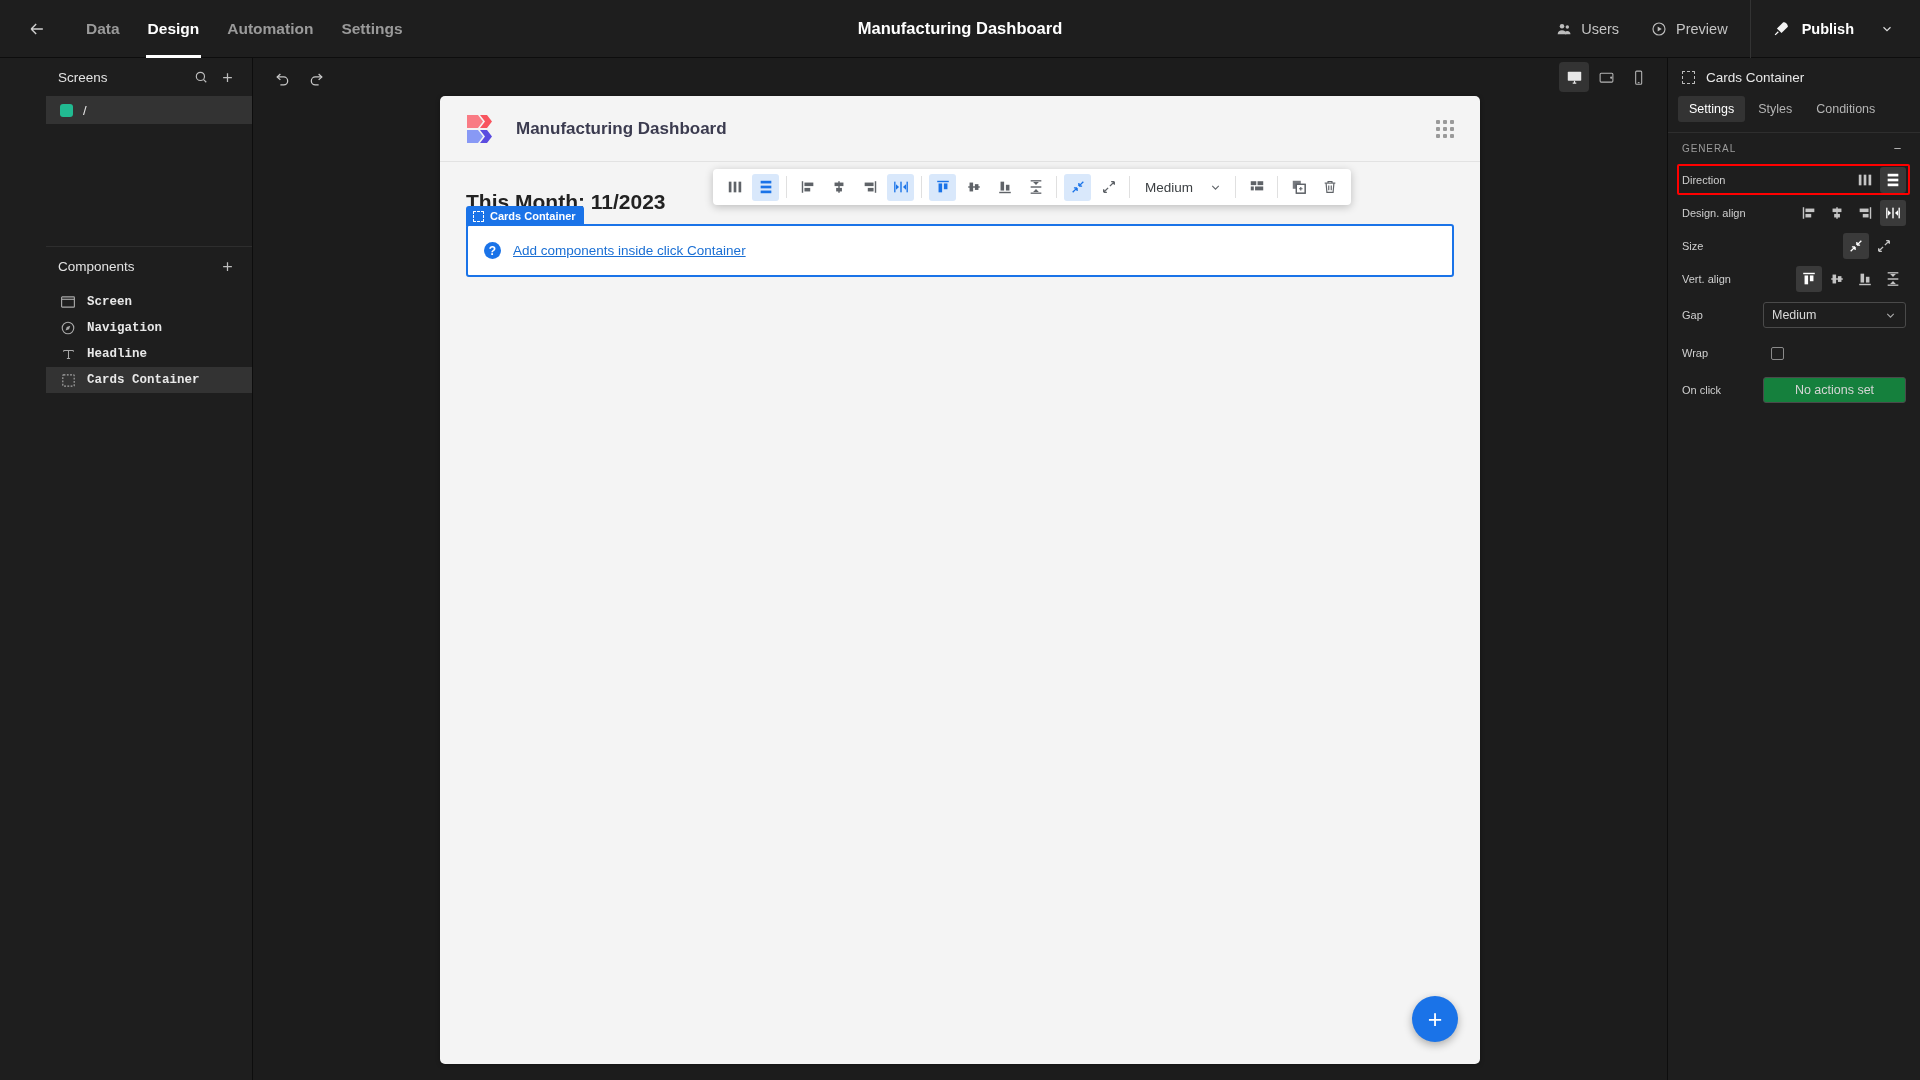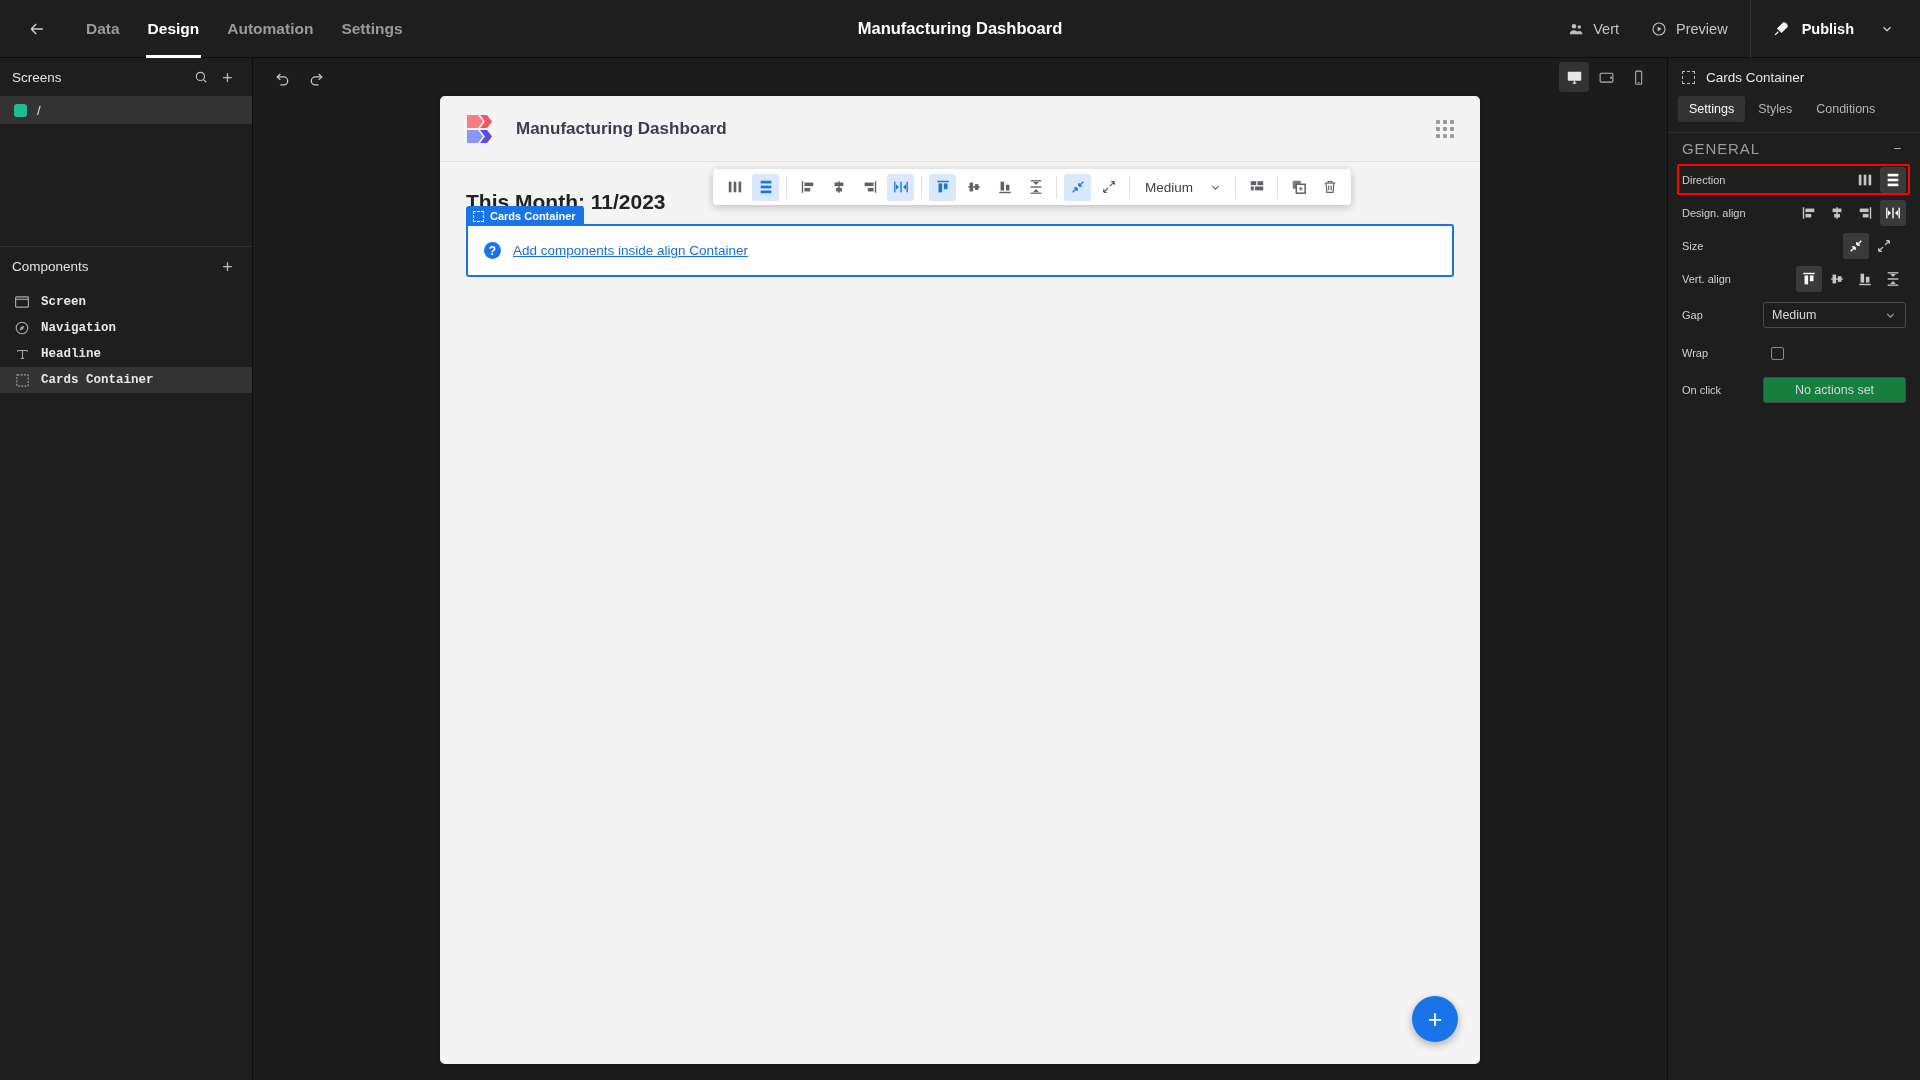--- a/index.html
+++ b/index.html
@@ -52,20 +52,21 @@
   .publish-group { display: flex; align-items: center; }
 
   
   .body-row { flex: 1; display: flex; min-height: 0; }
 
   
   .sidebar {
     width: 253px; min-width: 253px; background: #1e1e1e;
     display: flex; flex-direction: column;
     border-right: 1px solid #0d0d0d;
+    padding-left: 46px;
   }
   .panel-head {
     height: 38px; display: flex; align-items: center;
     padding: 0 12px; color: #e3e3e3; font-size: 13.5px;
   }
   .panel-head .ttl { flex: 1; }
   .panel-head .hicon {
     width: 26px; height: 26px; display: flex; align-items: center; justify-content: center;
     cursor: pointer; border-radius: 3px; color: #bdbdbd;
   }
@@ -186,21 +187,21 @@
     width: 13px; height: 13px; border: 1.5px dashed #bcbcbc; border-radius: 1px;
   }
   .rp-tabs { display: flex; align-items: center; padding: 0 10px 10px 10px; gap: 2px; }
   .rp-tab {
     padding: 6px 11px; font-size: 12.5px; color: #b4b4b4; cursor: pointer; border-radius: 3px;
   }
   .rp-tab.active { background: #333333; color: #ffffff; }
   .rp-sep { height: 1px; background: #2e2e2e; }
   .section-head {
     height: 30px; display: flex; align-items: center; padding: 0 14px;
-    color: #9c9c9c; font-size: 15px; letter-spacing: 0.9px; justify-content: center;
+    color: #9c9c9c; font-size: 10px; letter-spacing: 0.9px; justify-content: center;
   }
   .section-head .collapse {
     margin-left: auto; width: 18px; height: 18px; display: flex; align-items: center;
     justify-content: center; cursor: pointer; color: #b0b0b0; font-size: 13px;
   }
   .prop-row {
     display: flex; align-items: center; min-height: 33px; padding: 0 14px;
     position: relative;
   }
   .prop-label { width: 82px; color: #cfcfcf; font-size: 11px; }
@@ -251,21 +252,21 @@
     </div>
     <div class="app-title">Manufacturing Dashboard</div>
     <div class="topbar-right">
       <div class="tb-action">
         <svg width="16" height="16" viewBox="0 0 24 24" fill="#bdbdbd">
           <circle cx="9" cy="8" r="3.4"></circle>
             <path d="M2.5 20c0-3.6 3-6 6.5-6s6.5 2.4 6.5 6z"></path>
           <circle cx="17" cy="9" r="2.6"></circle>
             <path d="M13.5 20h8.2c0-3-2-5-4.8-5-1.2 0-2.3.4-3.1 1z"></path>
         </svg>
-        <span>Vert</span>
+        <span>Users</span>
       </div>
       <div class="tb-action">
         <svg width="16" height="16" viewBox="0 0 24 24" fill="none" stroke="#bdbdbd" stroke-width="1.7">
           <circle cx="12" cy="12" r="9"></circle>
             <path d="M10 8.3l6 3.7-6 3.7z" fill="#bdbdbd" stroke="none"></path>
         </svg>
         <span>Preview</span>
       </div>
       <div class="tb-divider"></div>
       <div class="publish-group">
@@ -420,21 +421,21 @@
 
           <div class="canvas-body">
             <div class="headline">This Month: 11/2023</div>
             <div class="cards-container">
               <div class="cc-tag">
                 <span class="dash"></span>
                 <span>Cards Container</span>
               </div>
               <div class="hint-row">
                 <span class="q-icon">?</span>
-                <span class="hint-link">Add components inside align Container</span>
+                <span class="hint-link">Add components inside click Container</span>
               </div>
             </div>
           </div>
 
           <div class="float-toolbar">
             <div class="ft-btn">
               <svg width="16" height="16" viewBox="0 0 18 18" fill="currentColor">
                 <rect x="2" y="3" width="3" height="12"></rect>
                   <rect x="7.5" y="3" width="3" height="12"></rect>
                   <rect x="13" y="3" width="3" height="12"></rect>

